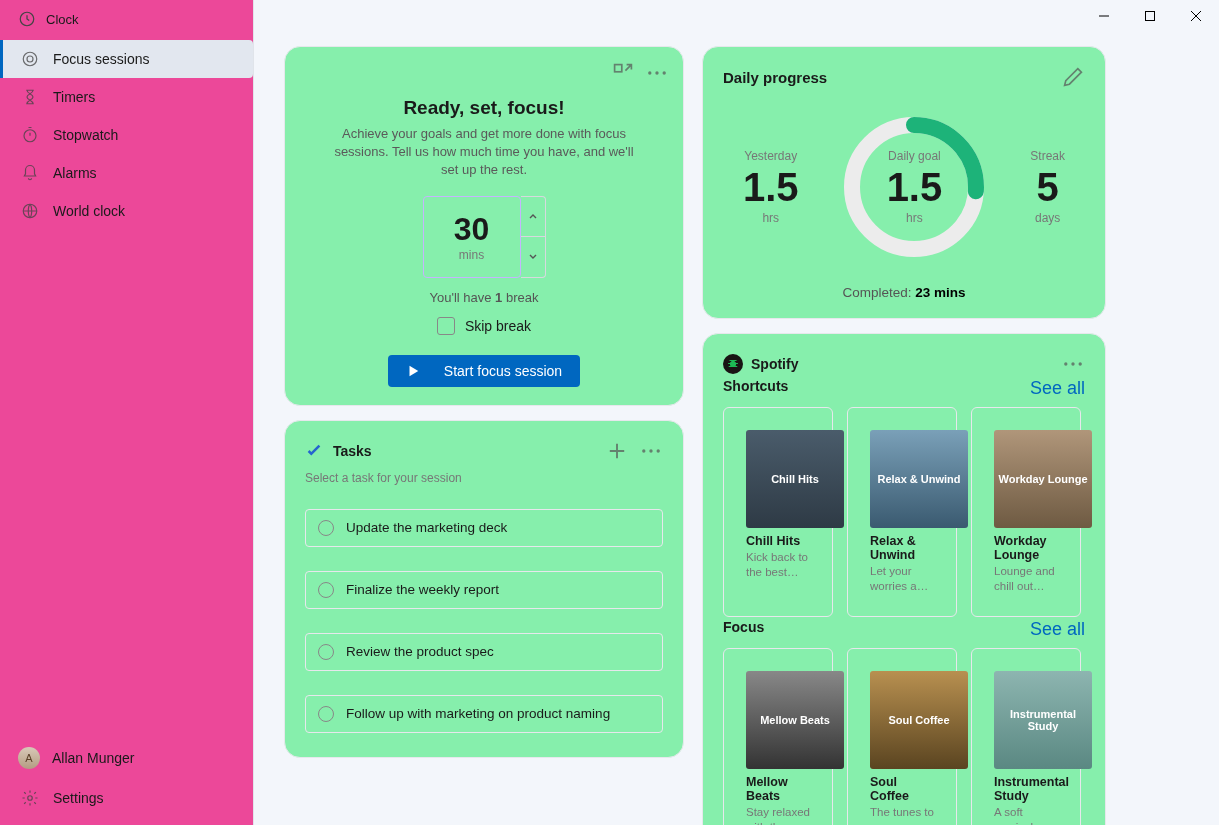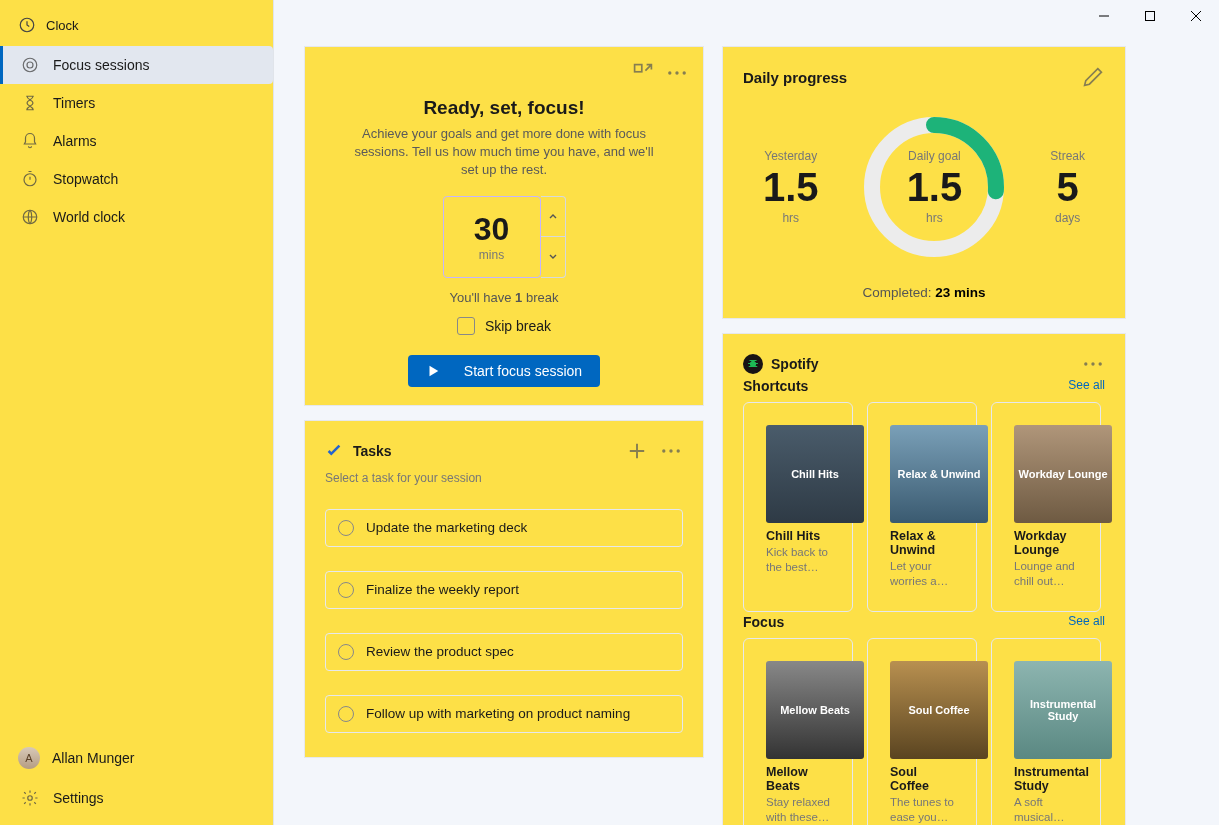--- a/index.html
+++ b/index.html
@@ -1,36 +1,36 @@
 <!DOCTYPE html>
 <html><head>
 <meta charset="utf-8">
 <style>
 * { box-sizing: border-box; margin: 0; padding: 0; }
 body { font-family: "Segoe UI", -apple-system, sans-serif; background: #f3f6fb; color: #1a1a1a; width: 1219px; height: 825px; overflow: hidden; display: flex; }
-.sidebar { width: 274px; background: #fde047; border-right: 1px solid #e0e4ea; display: flex; flex-direction: column; padding-top: 8px; }
+.sidebar { width: 254px; background: #ec4899; border-right: 1px solid #e0e4ea; display: flex; flex-direction: column; padding-top: 2px; }
 .sidebar-header { display: flex; align-items: center; gap: 10px; padding: 8px 18px 12px; }
 .sidebar-header .ico { width: 18px; height: 18px; }
 .app-title { font-size: 13px; font-weight: 400; }
 .nav { flex: 1; }
 .nav-item { display: flex; align-items: center; gap: 14px; padding: 10px 18px; font-size: 14px; cursor: pointer; border-left: 3px solid transparent; }
 .nav-item.active { background: #e2e7ef; border-left-color: #0067c0; border-radius: 0 4px 4px 0; }
 .nav-item .ico { width: 18px; height: 18px; opacity: .75; color: #424242; }
 .sidebar-bottom { padding-bottom: 8px; }
 .user-row { display: flex; align-items: center; gap: 12px; padding: 10px 18px; font-size: 14px; cursor: pointer; }
 .avatar { width: 22px; height: 22px; border-radius: 50%; background: linear-gradient(180deg,#d8c9b8,#b49c82); display:flex;align-items:center;justify-content:center;font-size:11px;color:#5a4028; }
 
 .titlebar { position: absolute; top: 0; right: 0; display: flex; gap: 0; }
 .wc { width: 46px; height: 32px; display: flex; align-items: center; justify-content: center; cursor: pointer; }
 .wc svg { width: 12px; height: 12px; }
 
 .main { flex: 1; padding: 46px 30px 20px; display: flex; gap: 18px; overflow: auto; height: 100%; }
 .col-l { width: 400px; display: flex; flex-direction: column; gap: 14px; }
 .col-r { width: 404px; display: flex; flex-direction: column; gap: 14px; }
-.card { background: #fde047; border: 1px solid #e6e8ec; border-radius: 0; padding: 18px 20px; position: relative; }
+.card { background: #86efac; border: 1px solid #e6e8ec; border-radius: 16px; padding: 18px 20px; position: relative; }
 .card-header-row { display: flex; justify-content: space-between; align-items: center; }
 .card-actions-topright { position: absolute; top: 14px; right: 14px; display: flex; gap: 10px; }
 .iconbtn { width: 24px; height: 24px; display: flex; align-items: center; justify-content: center; cursor: pointer; opacity: .7; }
 
 .focus-title { font-size: 19px; font-weight: 600; text-align: center; margin-top: 32px; }
 .focus-sub { font-size: 13px; color: #5a5a5a; text-align: center; margin: 6px 28px 16px; line-height: 1.4; }
 .time-picker { display: flex; justify-content: center; margin-bottom: 12px; }
 .time-box { border: 1px solid #c4b5fd; border-radius: 4px; width: 98px; height: 82px; display: flex; flex-direction: column; align-items: center; justify-content: center; }
 .time-num { font-size: 32px; font-weight: 600; }
 .time-unit { font-size: 12px; color: #777; }
@@ -59,21 +59,21 @@
 .ring-wrap { position: relative; width: 152px; height: 152px; }
 .ring-center { position: absolute; inset: 0; display: flex; flex-direction: column; align-items: center; justify-content: center; }
 .completed-row { text-align: center; font-size: 13.5px; color: #555; margin-top: 22px; }
 .completed-row b { color: #000; font-weight: 600; }
 
 .spotify-header { display: flex; align-items: center; gap: 8px; font-size: 14px; font-weight: 600; }
 .spot-icon { width: 20px; height: 20px; background: #191414; border-radius: 50%; display:flex;align-items:center;justify-content:center; }
 .spot-icon::after { content:""; width:10px; height:10px; border-radius:50%; background: radial-gradient(circle,#1db954 40%,transparent 45%), repeating-linear-gradient(0deg,transparent 0 2px,#1db954 2px 3px);}
 .section-head { display: flex; justify-content: space-between; align-items: flex-start; margin: 2px 0 8px; }
 .section-title { font-size: 14px; font-weight: 600; }
-.see-all { font-size: 12px; color: #0067c0; cursor: pointer; }
+.see-all { font-size: 18px; color: #0067c0; cursor: pointer; }
 .playlist-row { display: flex; gap: 14px; }
 .playlist { width: 110px; border: 1px solid #e6e8ec; border-radius: 6px; padding: 22px; cursor: pointer; }
 .pl-img { width: 98px; height: 98px; border-radius: 3px; background: #999; display: flex; align-items: center; justify-content: center; color: #fff; font-size: 11px; font-weight: 600; text-align: center; padding: 4px; position: relative; overflow:hidden; }
 .pl-img.chill { background: linear-gradient(180deg,#4a5c6b,#2e3a45); }
 .pl-img.relax { background: linear-gradient(180deg,#7aa0b8,#3a5a70); }
 .pl-img.workday { background: linear-gradient(180deg,#b0967a,#6e5a42); }
 .pl-img.mellow { background: linear-gradient(180deg,#888,#333); }
 .pl-img.soul { background: linear-gradient(180deg,#b89050,#5a4420); }
 .pl-img.instr { background: linear-gradient(180deg,#8db5b0,#5a8882); }
 .pl-name { font-size: 12.5px; font-weight: 600; margin: 6px 0 2px; }
@@ -102,31 +102,31 @@
       <span>Focus sessions</span>
     </div>
     <div class="nav-item">
       <span class="ico"><svg viewBox="0 0 24 24" stroke="currentColor" fill="none" stroke-width="1.6">
             <path d="M7 3h10M7 21h10M8 3c0 5 8 5 8 9s-8 4-8 9M16 3c0 5-8 5-8 9s8 4 8 9"></path>
           </svg></span>
       <span>Timers</span>
     </div>
     <div class="nav-item">
       <span class="ico"><svg viewBox="0 0 24 24" stroke="currentColor" fill="none" stroke-width="1.6">
+            <circle cx="12" cy="13" r="8"></circle>
+            <path d="M12 9v4M10 2h4"></path>
+          </svg></span>
+      <span>Stopwatch</span>
+    </div>
+    <div class="nav-item">
+      <span class="ico"><svg viewBox="0 0 24 24" stroke="currentColor" fill="none" stroke-width="1.6">
             <path d="M6 8a6 6 0 0 1 12 0v5l1.5 3h-15L6 13z"></path>
             <path d="M10 19a2 2 0 0 0 4 0"></path>
           </svg></span>
       <span>Alarms</span>
-    </div>
-    <div class="nav-item">
-      <span class="ico"><svg viewBox="0 0 24 24" stroke="currentColor" fill="none" stroke-width="1.6">
-            <circle cx="12" cy="13" r="8"></circle>
-            <path d="M12 9v4M10 2h4"></path>
-          </svg></span>
-      <span>Stopwatch</span>
     </div>
     <div class="nav-item">
       <span class="ico"><svg viewBox="0 0 24 24" stroke="currentColor" fill="none" stroke-width="1.6">
             <circle cx="12" cy="12" r="9"></circle>
             <path d="M3 12h18M12 3c3 3 3 15 0 18M12 3c-3 3-3 15 0 18"></path>
           </svg></span>
       <span>World clock</span>
     </div>
   </div>
   <div class="sidebar-bottom">

